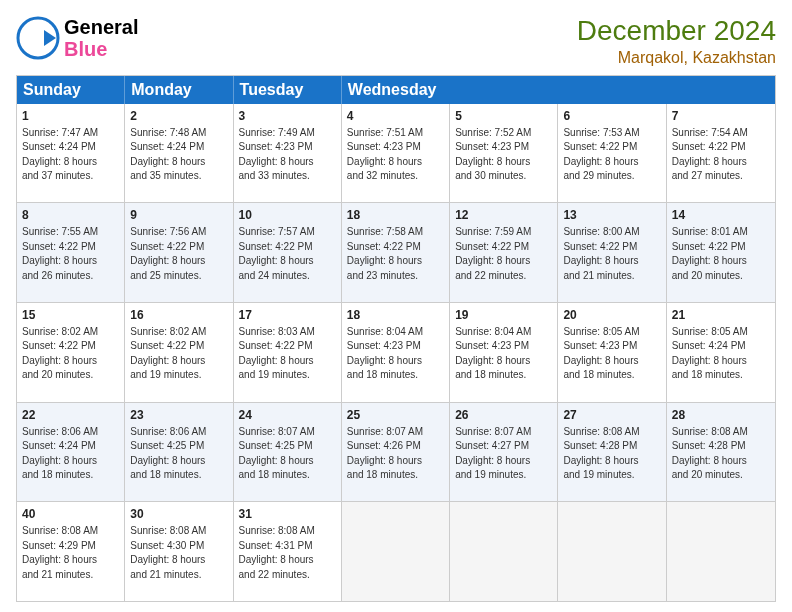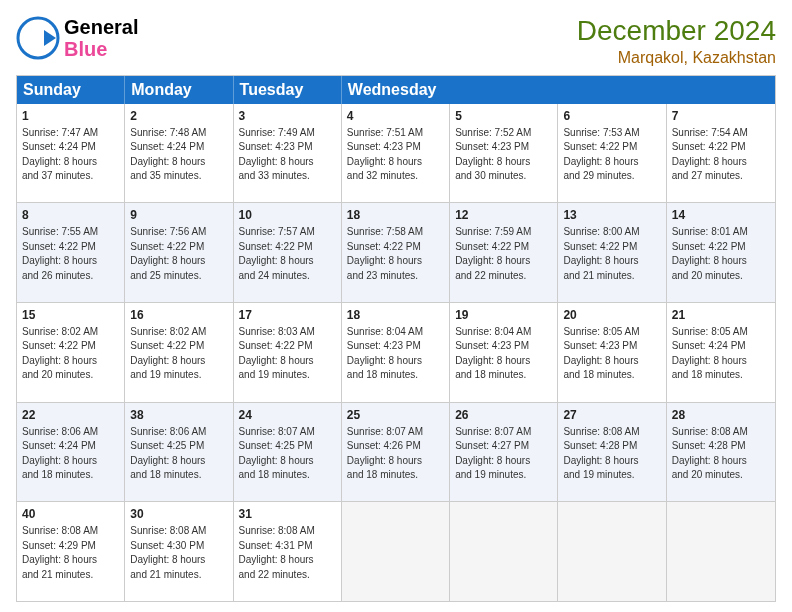--- a/index.html
+++ b/index.html
@@ -221,21 +221,21 @@
             <span class="day-num">21</span>
             <div class="cell-text">Sunrise: 8:05 AM<br>Sunset: 4:24 PM<br>Daylight: 8 hours<br>and 18 minutes.</div>
           </div>
         </div>
         <div class="cal-row">
           <div class="cal-cell alt-row">
             <span class="day-num">22</span>
             <div class="cell-text">Sunrise: 8:06 AM<br>Sunset: 4:24 PM<br>Daylight: 8 hours<br>and 18 minutes.</div>
           </div>
           <div class="cal-cell alt-row">
-            <span class="day-num">38</span>
+            <span class="day-num">23</span>
             <div class="cell-text">Sunrise: 8:06 AM<br>Sunset: 4:25 PM<br>Daylight: 8 hours<br>and 18 minutes.</div>
           </div>
           <div class="cal-cell alt-row">
             <span class="day-num">24</span>
             <div class="cell-text">Sunrise: 8:07 AM<br>Sunset: 4:25 PM<br>Daylight: 8 hours<br>and 18 minutes.</div>
           </div>
           <div class="cal-cell alt-row">
             <span class="day-num">25</span>
             <div class="cell-text">Sunrise: 8:07 AM<br>Sunset: 4:26 PM<br>Daylight: 8 hours<br>and 18 minutes.</div>
           </div>

